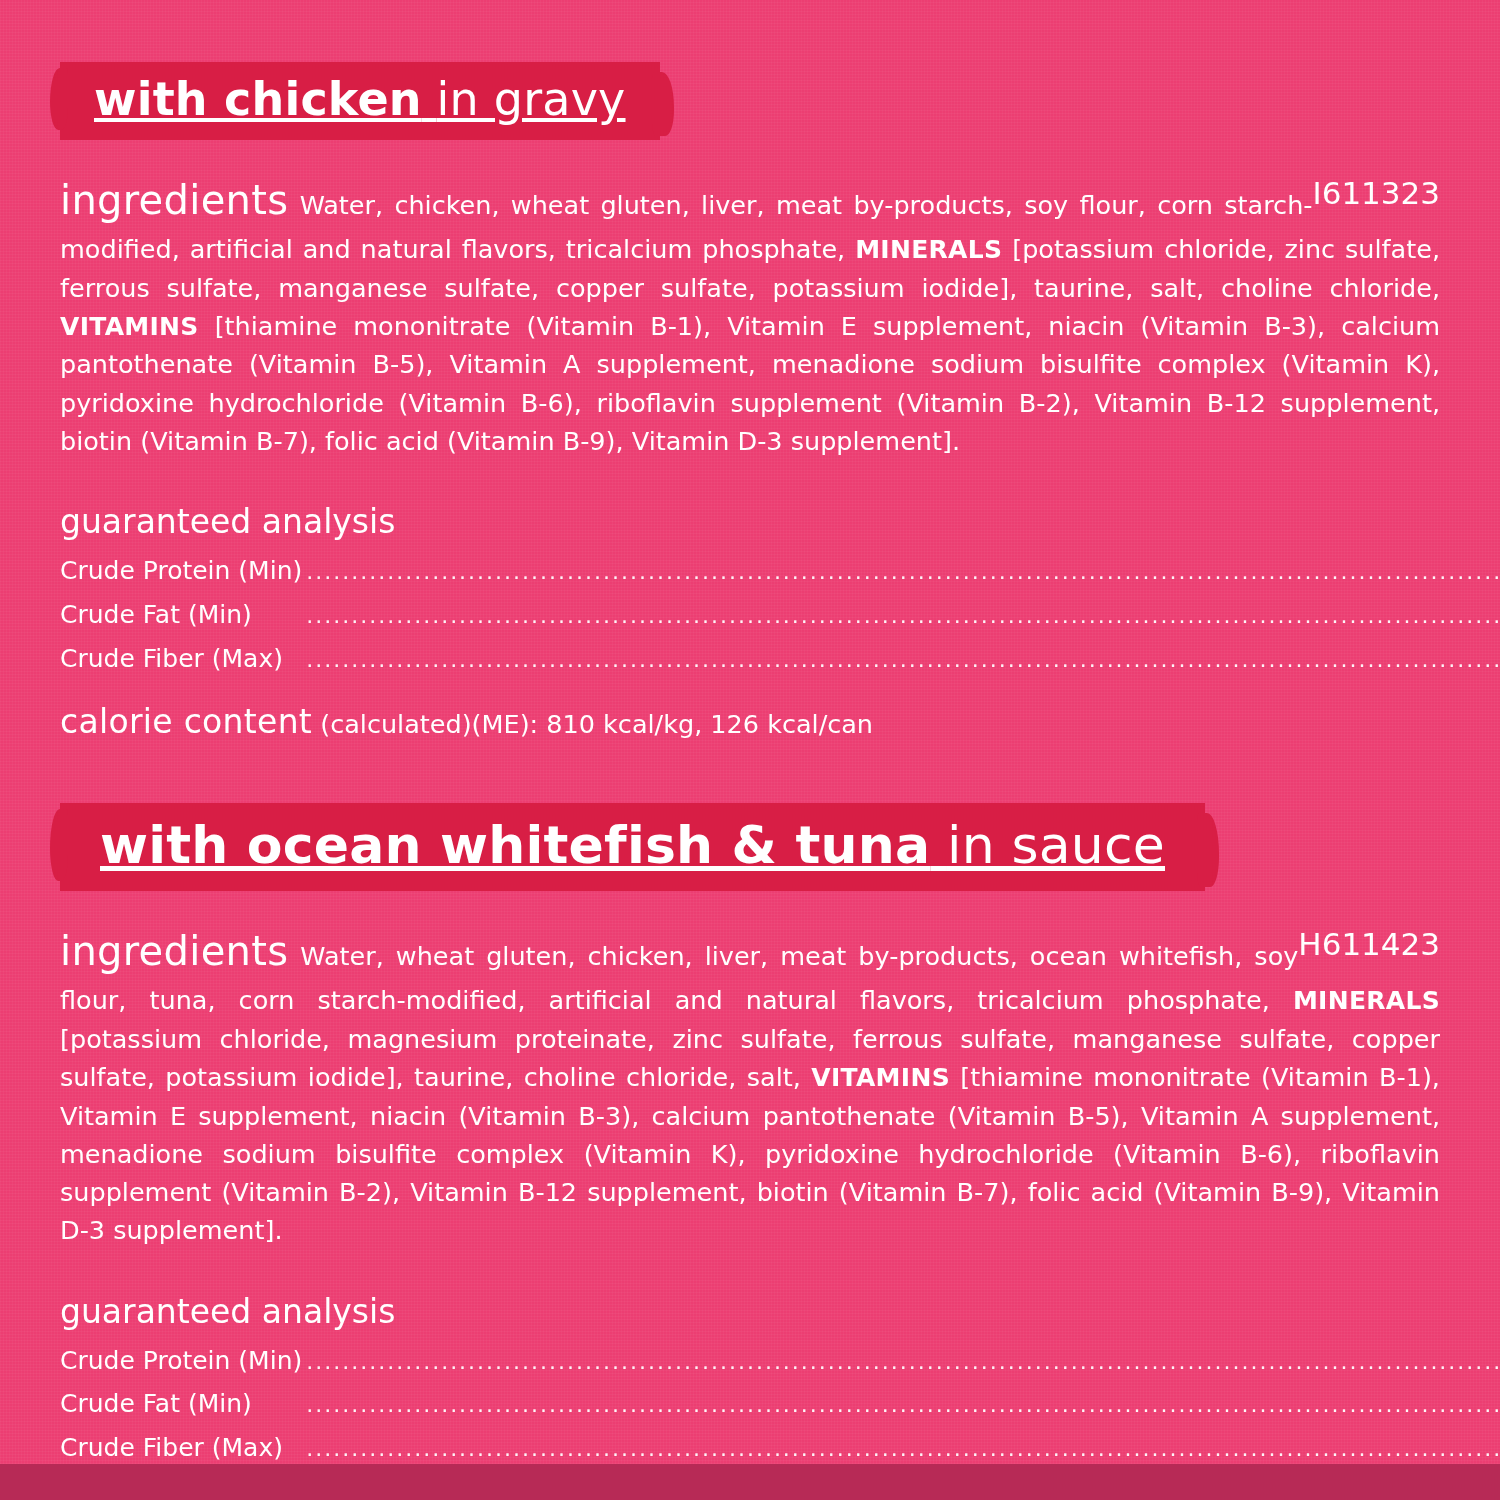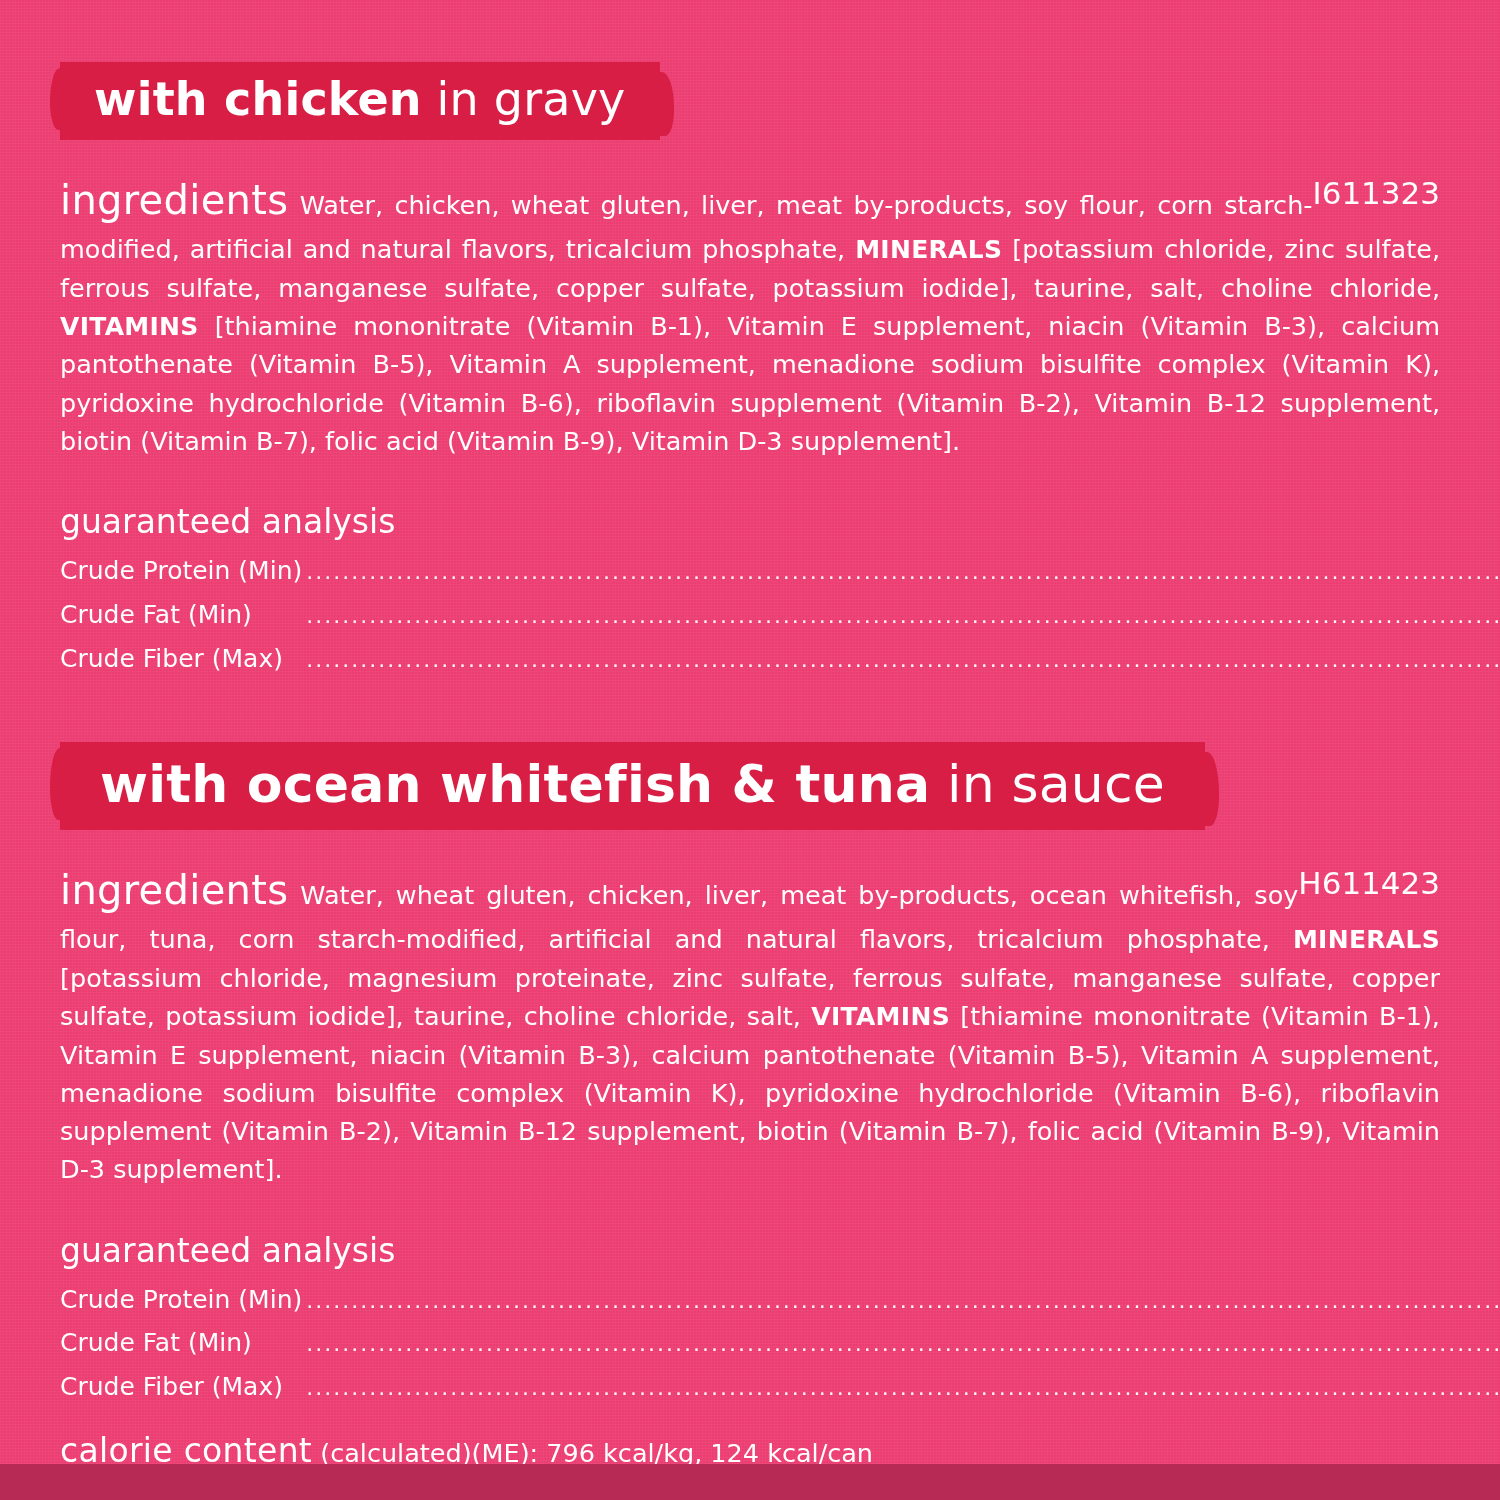--- a/index.html
+++ b/index.html
@@ -66,20 +66,21 @@
     bottom: 4px;
     width: 22px;
     background: #d81e45;
     border-radius: 10% 55% 40% 20%;
   }
   .banner-text {
     font-size: 46px;
     line-height: 1;
     letter-spacing: 0.2px;
     white-space: nowrap;
+    text-decoration: underline;
   }
   .banner-text .bold {
     font-weight: bold;
   }
   .banner-text .light {
     font-weight: normal;
   }
   .banner.small .banner-text { font-size: 46px; }
   .banner.large { padding: 16px 40px 20px 40px; }
   .banner.large .banner-text { font-size: 52px; }
@@ -189,20 +190,24 @@
         </div>
         <div class="ga-row">
           <span class="ga-label">Crude Fiber (Max)</span>
           <span class="ga-dots">.......................................................................................................................................................</span>
 
         </div>
       </div>
 
     </div>
 
+    <div class="calorie-line">
+      <span class="cal-heading">calorie content</span>
+      <span>(calculated)(ME): 810 kcal/kg, 126 kcal/can</span>
+    </div>
   </div>
 
   <div class="section" id="section-2">
 
     <div class="banner large">
       <div class="banner-text">
         <span class="bold">with ocean whitefish &amp; tuna</span>
         <span class="light">in sauce</span>
       </div>
     </div>

